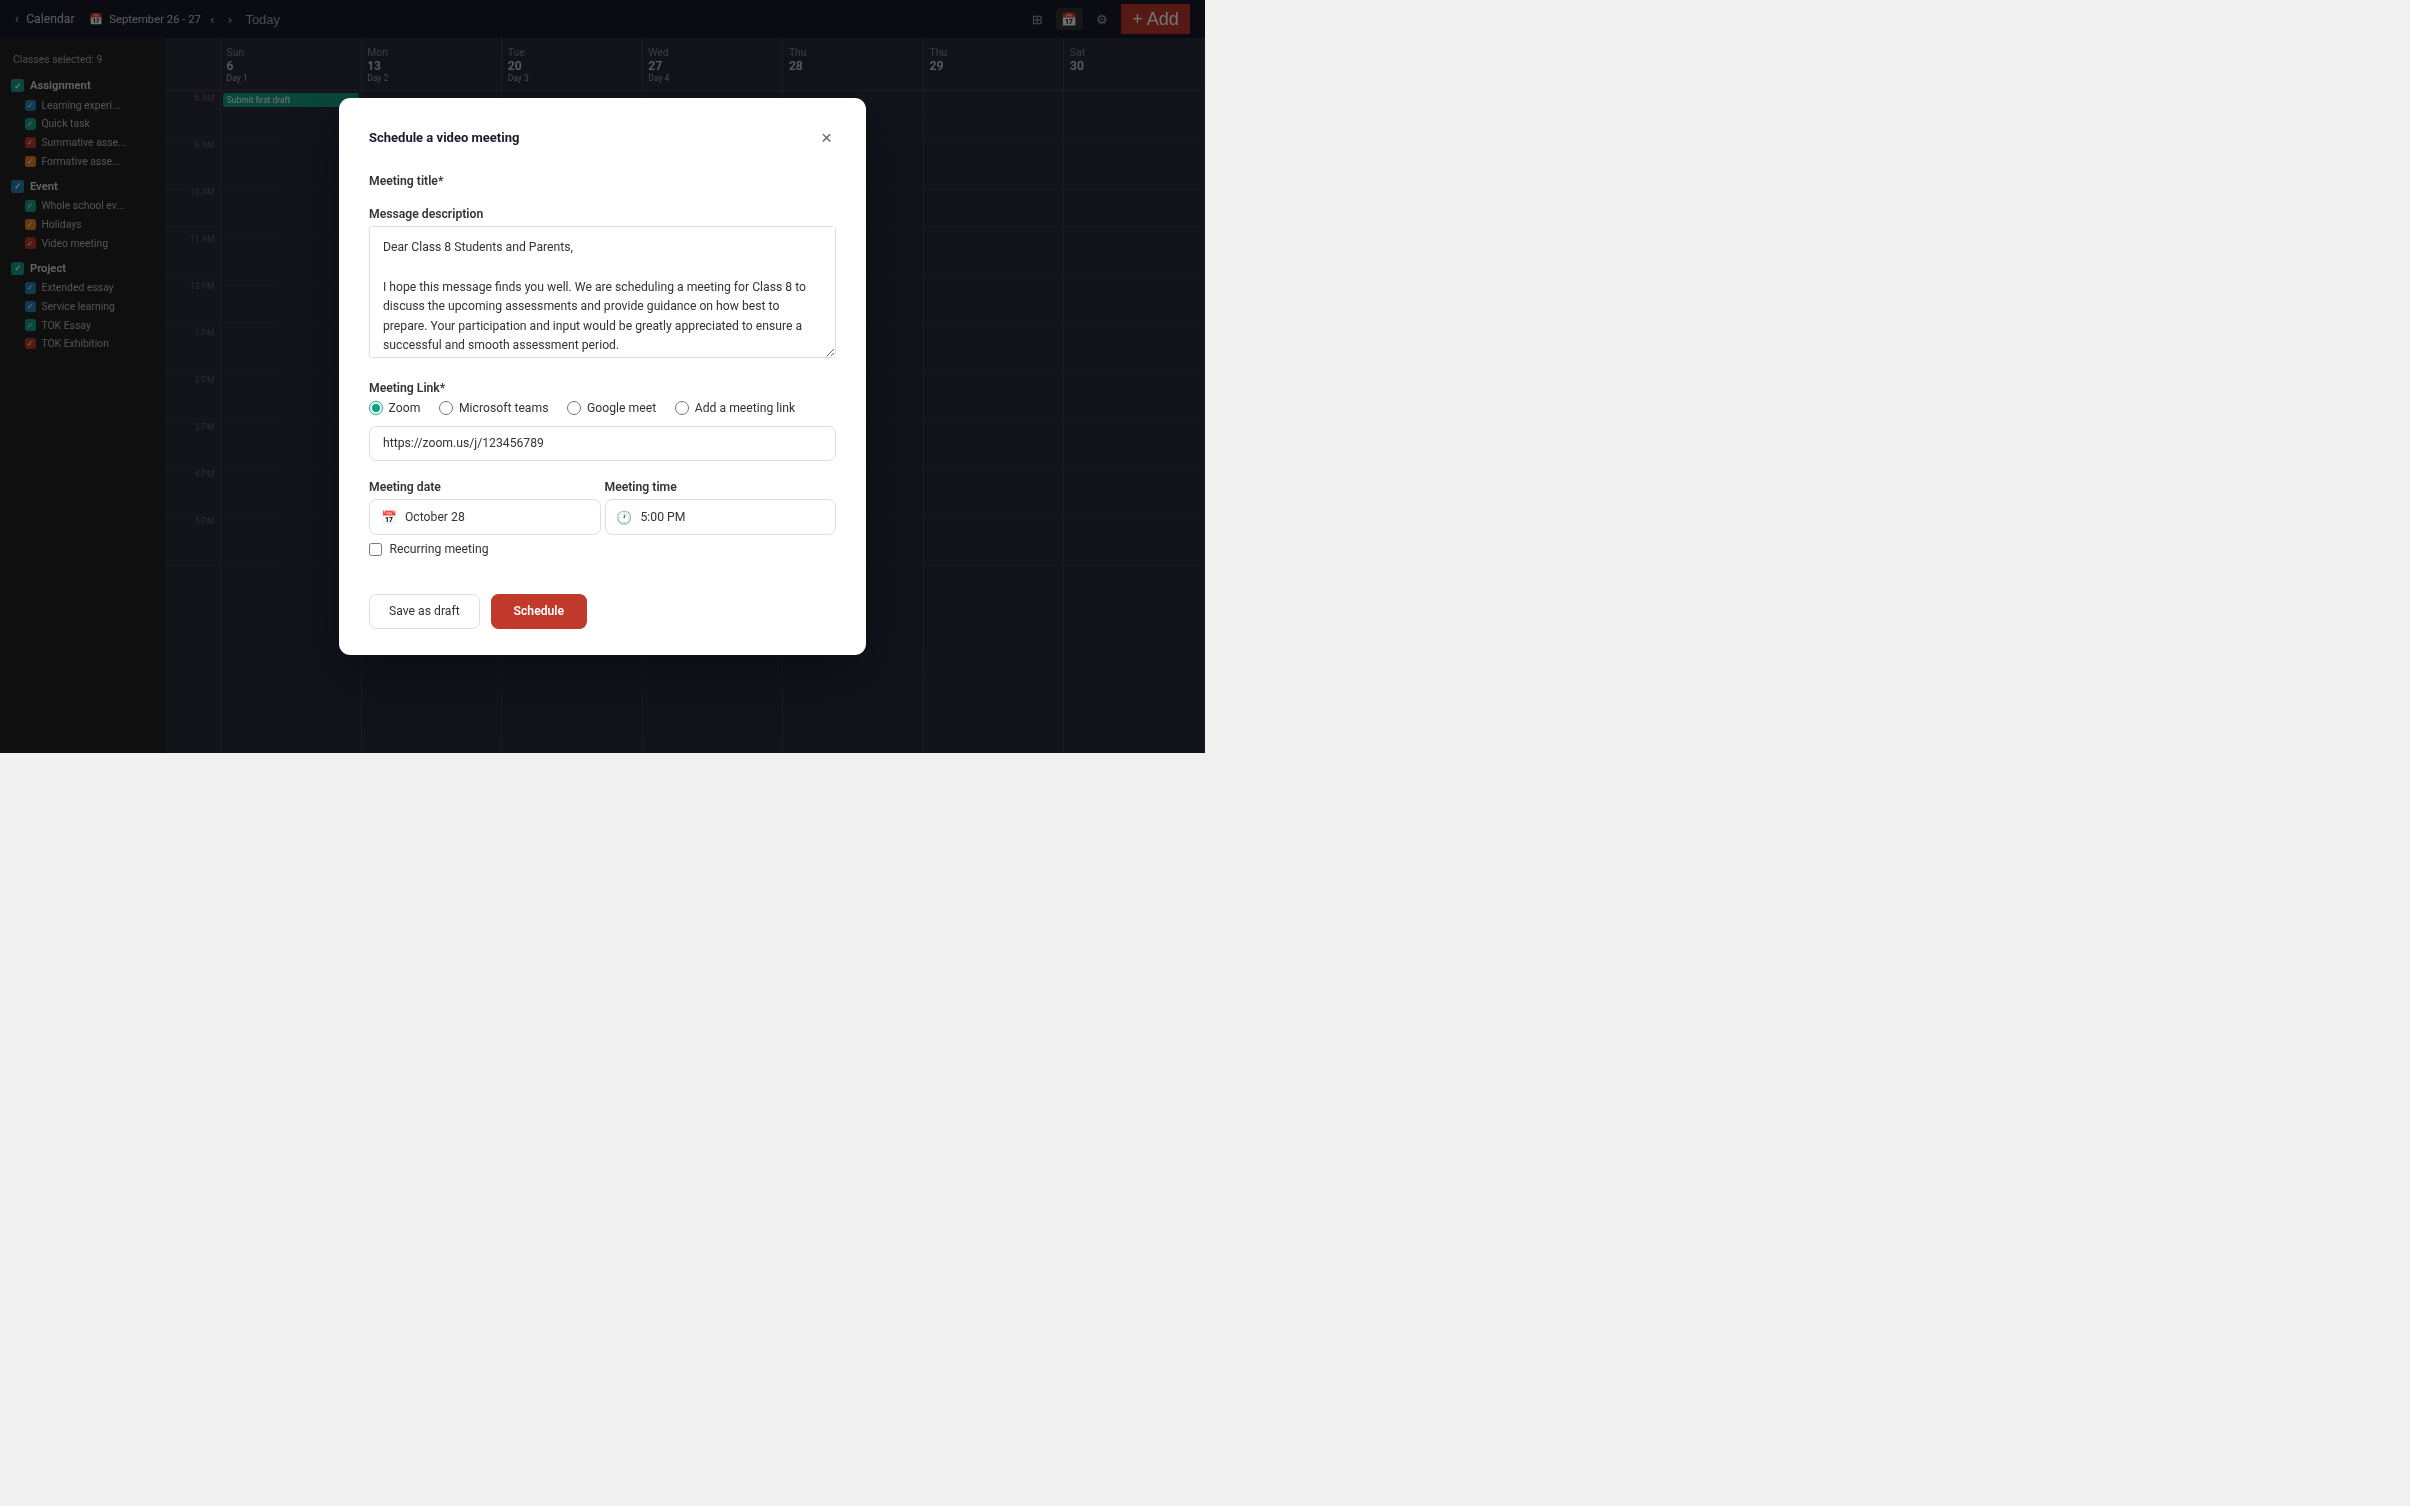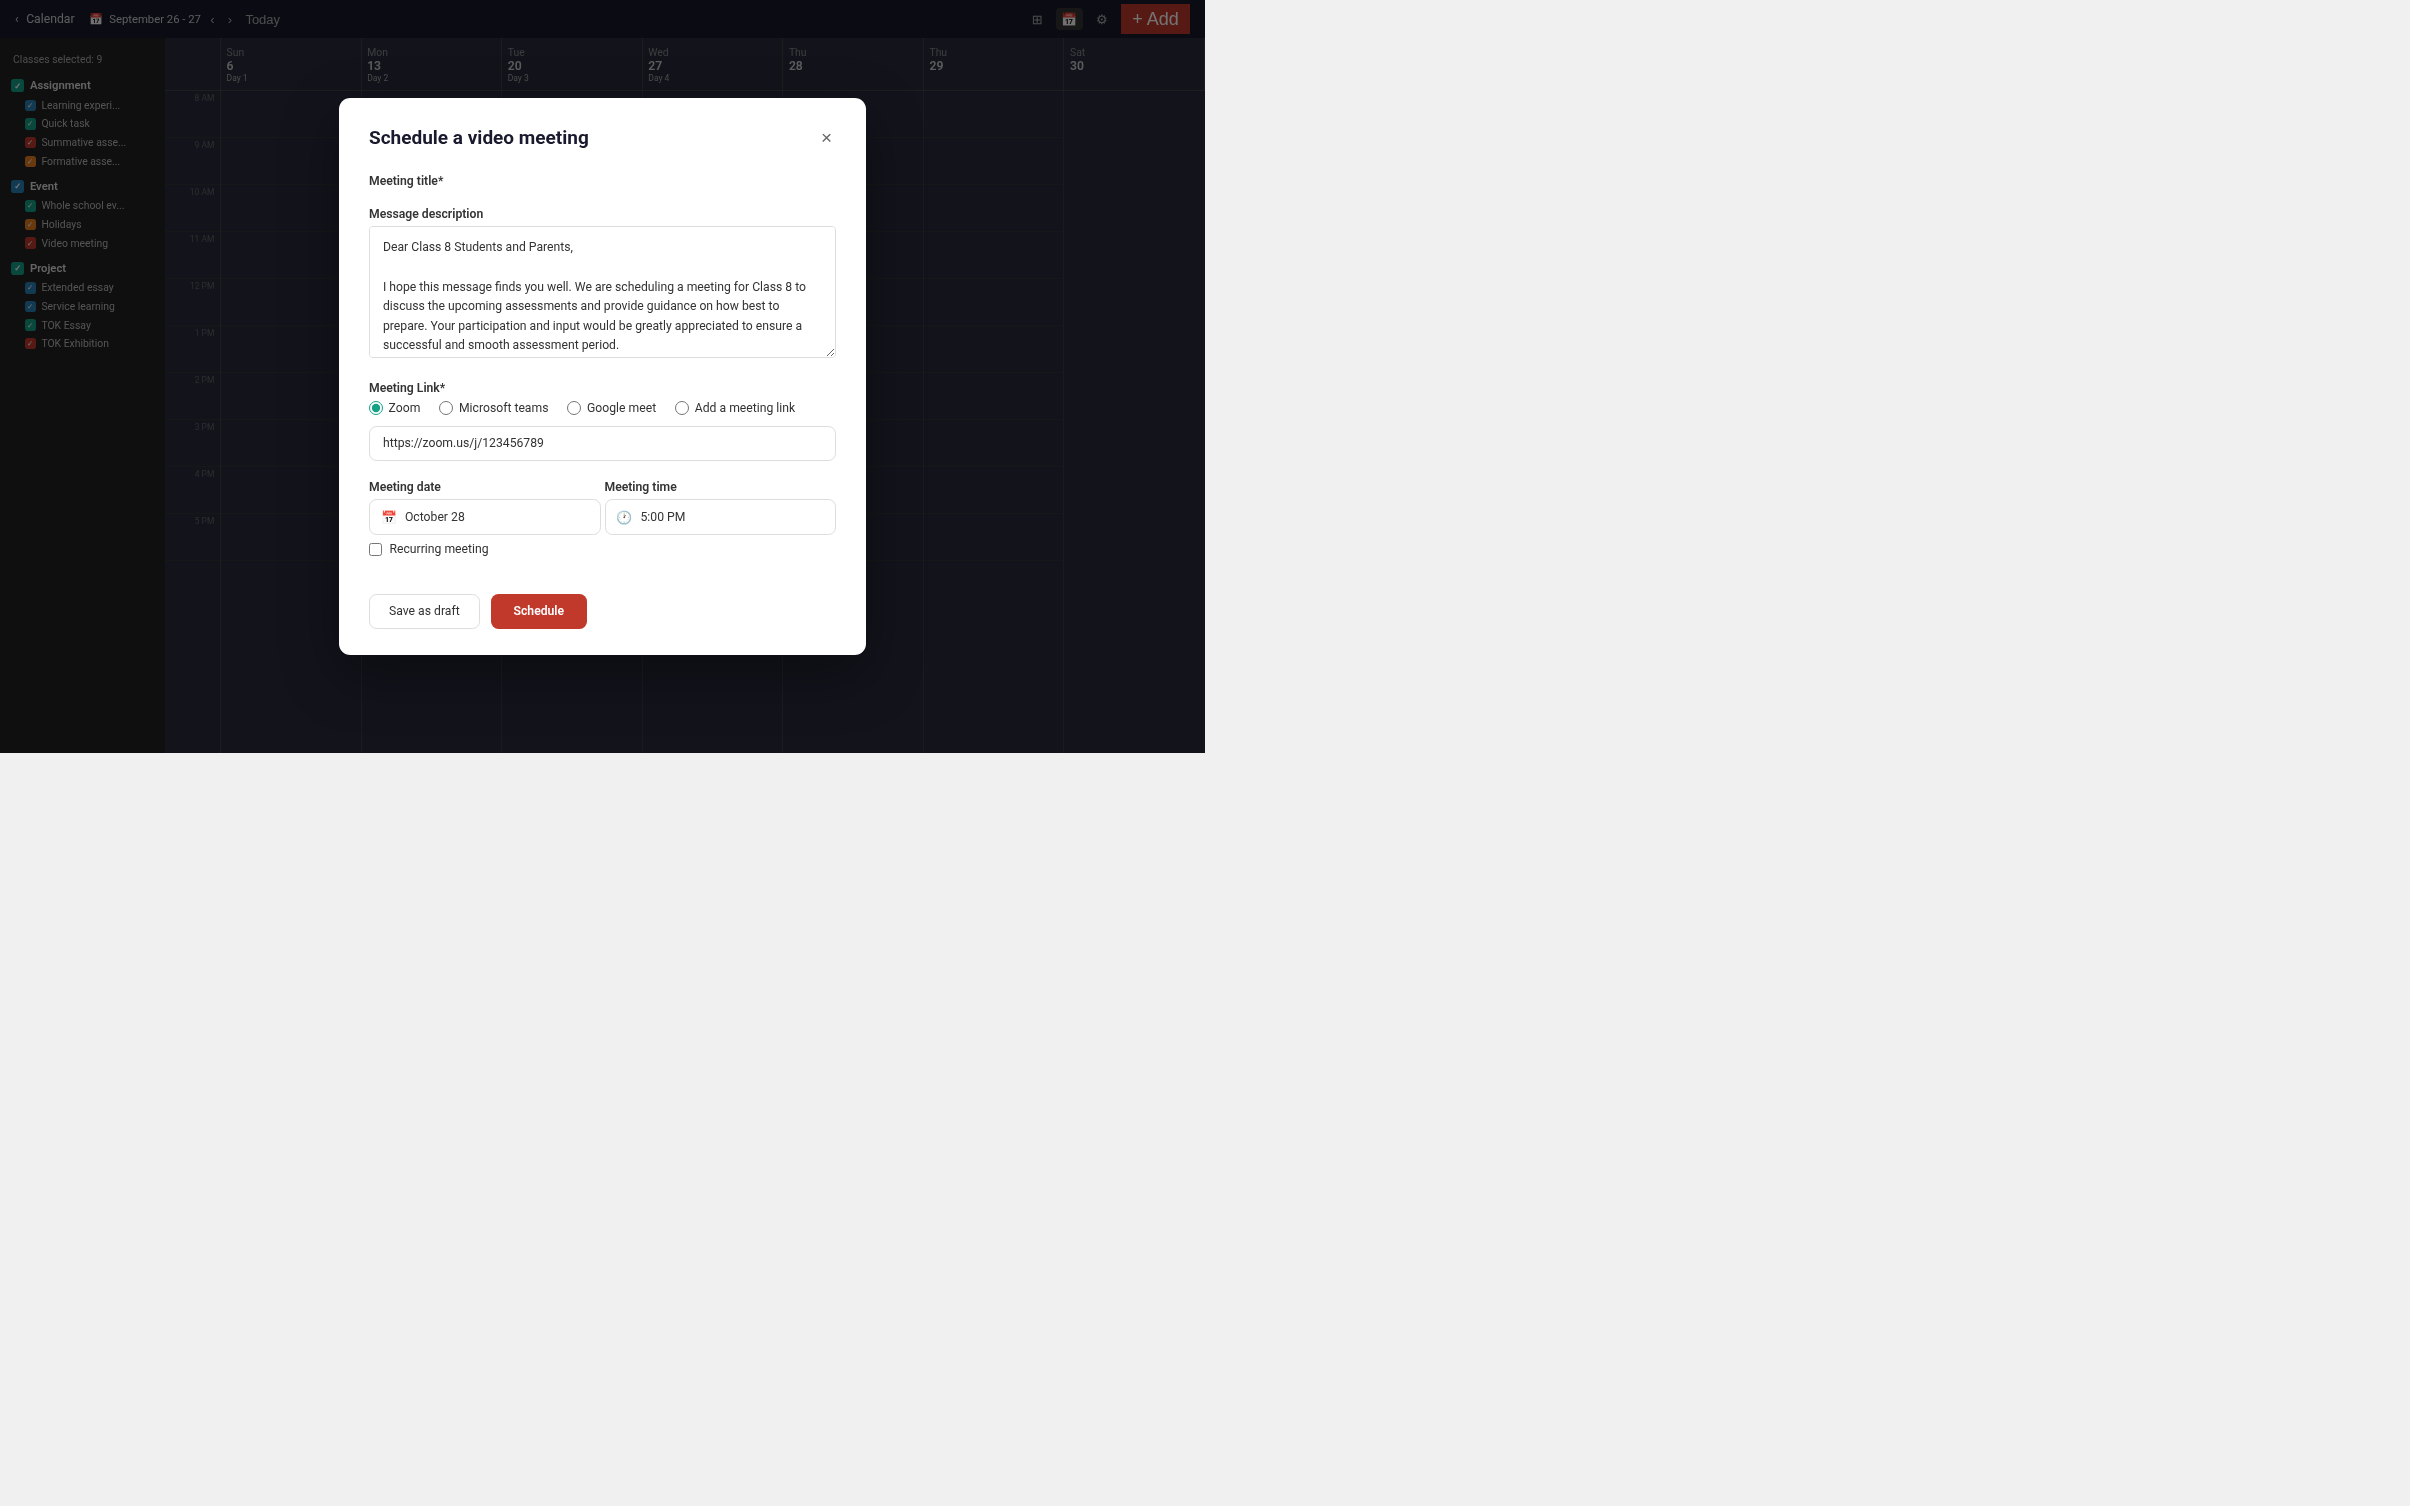--- a/index.html
+++ b/index.html
@@ -269,21 +269,21 @@
     }
 
     .modal-header {
       display: flex;
       align-items: center;
       justify-content: space-between;
       margin-bottom: 22.6px;
     }
 
     .modal-title {
-      font-size: 19px;
+      font-size: 13px;
       font-weight: 700;
       color: #1a1a2e;
     }
 
     .modal-close {
       background: none;
       border: none;
       font-size: 19px;
       color: #666;
       cursor: pointer;
@@ -563,20 +563,34 @@
           <div class="time-slot">10 AM</div>
           <div class="time-slot">11 AM</div>
           <div class="time-slot">12 PM</div>
           <div class="time-slot">1 PM</div>
           <div class="time-slot">2 PM</div>
           <div class="time-slot">3 PM</div>
           <div class="time-slot">4 PM</div>
           <div class="time-slot">5 PM</div>
         </div>
 
+        <div class="day-col">
+          <div class="day-cell">
+            <div class="event-chip event-chip-teal">Submit first draft</div>
+          </div>
+          <div class="day-cell"></div>
+          <div class="day-cell"></div>
+          <div class="day-cell"></div>
+          <div class="day-cell"></div>
+          <div class="day-cell"></div>
+          <div class="day-cell"></div>
+          <div class="day-cell"></div>
+          <div class="day-cell"></div>
+          <div class="day-cell"></div>
+        </div>
         <div class="day-col">
           <div class="day-cell"></div>
           <div class="day-cell"></div>
           <div class="day-cell"></div>
           <div class="day-cell"></div>
           <div class="day-cell"></div>
           <div class="day-cell"></div>
           <div class="day-cell"></div>
           <div class="day-cell"></div>
           <div class="day-cell"></div>

